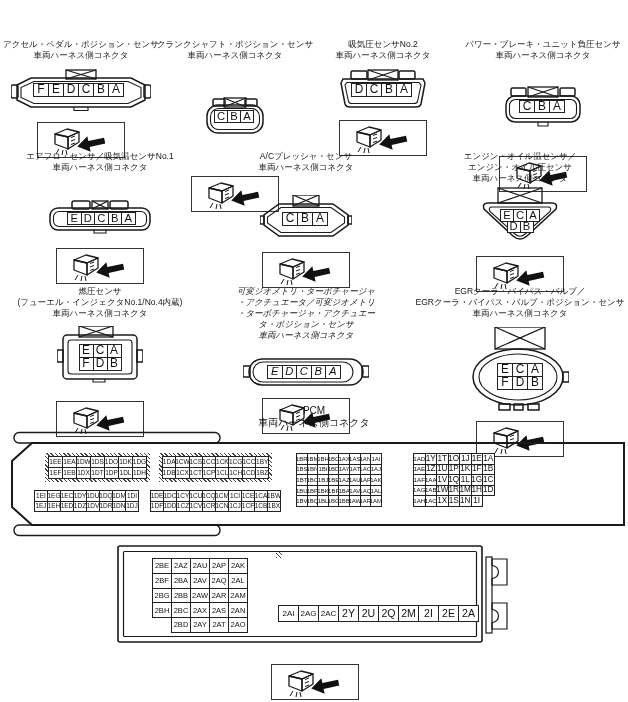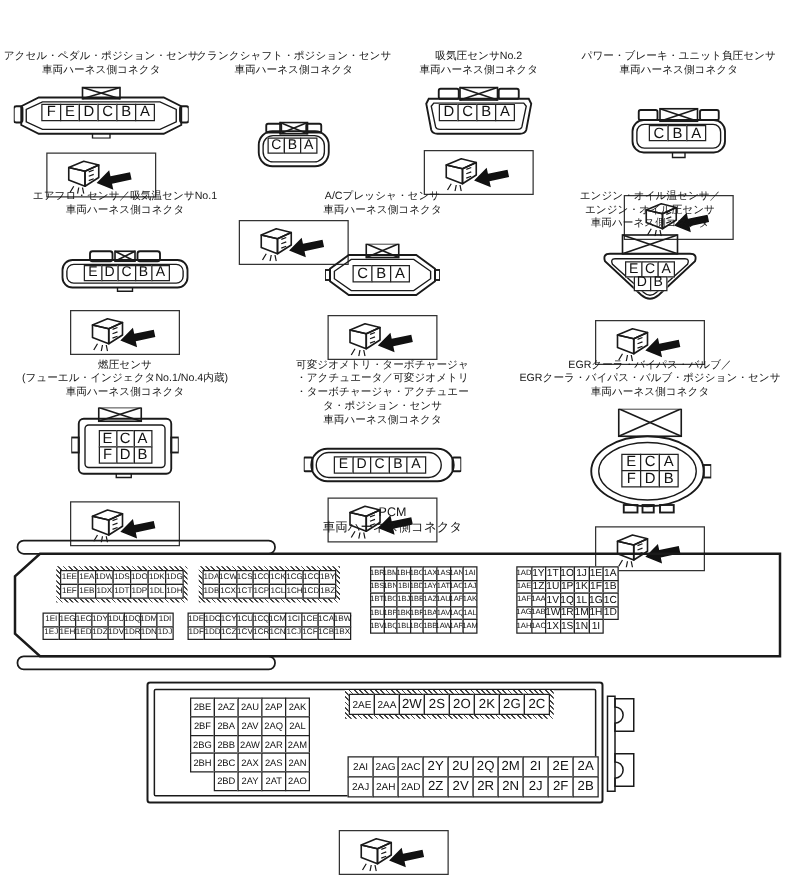--- a/index.html
+++ b/index.html
@@ -9,21 +9,21 @@
   .row1{top:3px;}  .row2{top:115px;}  .row3{top:250px;}
   .sensor-panel{display:flex;flex-direction:column;align-items:center;text-align:center;box-sizing:border-box;}
   .row1 .sensor-panel:nth-child(1){width:162px;}
   .row1 .sensor-panel:nth-child(2){width:146px;gap:28px;}
   .row1 .sensor-panel:nth-child(3){width:150px;}
   .row1 .sensor-panel:nth-child(4){width:170px;gap:16px;}
   .row2 .sensor-panel:nth-child(1){width:200px;}
   .row2 .sensor-panel:nth-child(2){width:212px;}
   .row2 .sensor-panel:nth-child(3){width:216px;}
   .row3 .sensor-panel:nth-child(1){width:200px;justify-content:space-between;}
-  .row3 .sensor-panel:nth-child(2){width:212px;}
+  .row3 .sensor-panel:nth-child(2){width:212px;font-style:italic;}
   .row3 .sensor-panel:nth-child(3){width:216px;}
   .sensor-title{font-size:8.5px;line-height:11px;white-space:nowrap;color:#161616;}
   .connector{position:relative;margin-top:8px;}
   .panel-airflow-sensor .connector{margin-top:26px;}
   .panel-ac-pressure-sensor .connector{margin-top:22px;}
   .panel-engine-oil-temp-pressure-sensor .connector{margin-top:3px;}
   .panel-fuel-pressure-sensor .connector{margin-top:7px;}
   .panel-vgt-actuator .connector{margin-top:16px;}
   .panel-egr-cooler-bypass-valve .connector{margin-top:8px;}
   .connector svg{display:block;}
@@ -691,55 +691,33 @@
         </div>
         <div class="pin-row">
           <div class="pin-cell empty"></div>
           <div class="pin-cell">2BD</div>
           <div class="pin-cell">2AY</div>
           <div class="pin-cell">2AT</div>
           <div class="pin-cell">2AO</div>
         </div>
       </div>
       <div class="pin-block c2-b1 hatched">
-        <div class="pin-row">
-          <div class="pin-cell">2AE</div>
-          <div class="pin-cell">2AA</div>
-          <div class="pin-cell big">2W</div>
-          <div class="pin-cell big">2S</div>
-          <div class="pin-cell big">2O</div>
-          <div class="pin-cell big">2K</div>
-          <div class="pin-cell big">2G</div>
-          <div class="pin-cell big">2C</div>
-        </div>
       </div>
       <div class="pin-block c2-b2">
         <div class="pin-row">
           <div class="pin-cell">2AI</div>
           <div class="pin-cell">2AG</div>
           <div class="pin-cell">2AC</div>
           <div class="pin-cell big">2Y</div>
           <div class="pin-cell big">2U</div>
           <div class="pin-cell big">2Q</div>
           <div class="pin-cell big">2M</div>
           <div class="pin-cell big">2I</div>
           <div class="pin-cell big">2E</div>
           <div class="pin-cell big">2A</div>
-        </div>
-        <div class="pin-row">
-          <div class="pin-cell">2AJ</div>
-          <div class="pin-cell">2AH</div>
-          <div class="pin-cell">2AD</div>
-          <div class="pin-cell big">2Z</div>
-          <div class="pin-cell big">2V</div>
-          <div class="pin-cell big">2R</div>
-          <div class="pin-cell big">2N</div>
-          <div class="pin-cell big">2J</div>
-          <div class="pin-cell big">2F</div>
-          <div class="pin-cell big">2B</div>
         </div>
       </div>
     </div>
 
   <div class="icon-box bottom-icon">
       <svg width="80" height="30" viewBox="0 0 80 30">
         <g fill="none" stroke="#1a1a1a" stroke-width="1.3" stroke-linejoin="round">
           <polygon points="14,9 26,4 38,7 27,12"></polygon>
           <polygon points="14,9 14,19 27,24 27,12"></polygon>
           <polygon points="27,12 38,7 38,17 27,24"></polygon>

